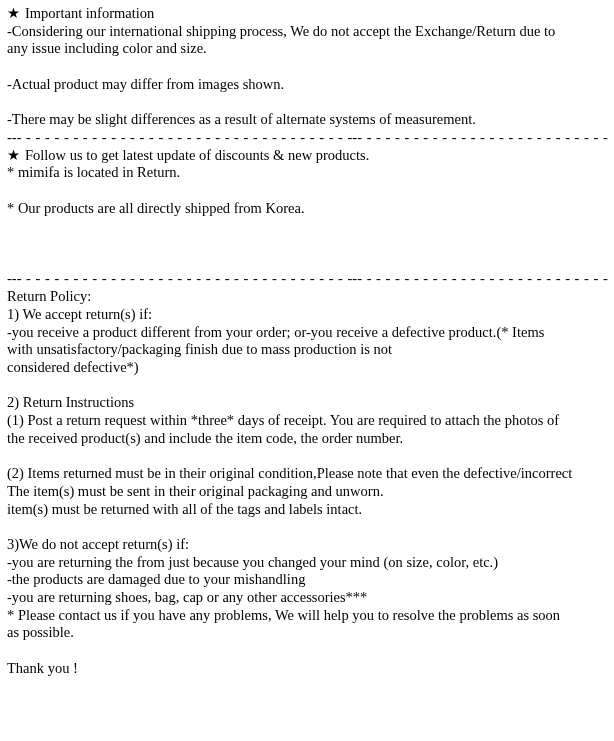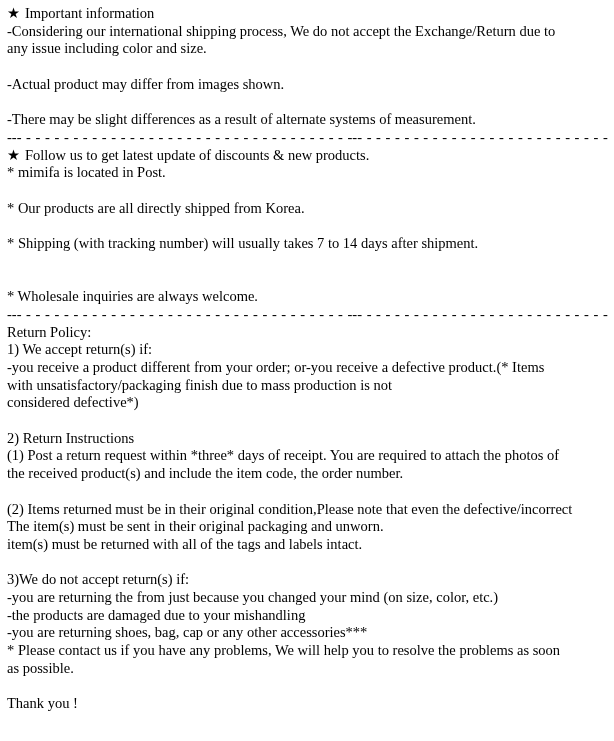--- a/index.html
+++ b/index.html
@@ -47,28 +47,26 @@
     <div class="line"></div>
     <div class="line">-Actual product may differ from images shown.</div>
     <div class="line"></div>
     <div class="line">-There may be slight differences as a result of alternate systems of measurement.</div>
   </div>
 
   <div class="line separator">--- - - - - - - - - - - - - - - - - - - - - - - - - - - - - - - - - - - --- - - - - - - - - - - - - - - - - - - - - - - - - - - -</div>
 
   <div>
     <div class="line"><span class="star">★</span><span>Follow us to get latest update of discounts &amp; new products.</span></div>
-    <div class="line">* mimifa is located in Post.</div>
+    <div class="line">* mimifa is located in Return.</div>
     <div class="line"></div>
     <div class="line">* Our products are all directly shipped from Korea.</div>
     <div class="line"></div>
-    <div class="line">* Shipping (with tracking number) will usually takes 7 to 14 days after shipment.</div>
     <div class="line"></div>
     <div class="line"></div>
-    <div class="line">* Wholesale inquiries are always welcome.</div>
   </div>
 
   <div class="line separator">--- - - - - - - - - - - - - - - - - - - - - - - - - - - - - - - - - - - --- - - - - - - - - - - - - - - - - - - - - - - - - - - -</div>
 
   <div>
     <div class="line">Return Policy:</div>
     <div class="line">1) We accept return(s) if:</div>
     <div class="line">-you receive a product different from your order; or-you receive a defective product.(* Items</div>
     <div class="line">with unsatisfactory/packaging finish due to mass production is not</div>
     <div class="line">considered defective*)</div>

